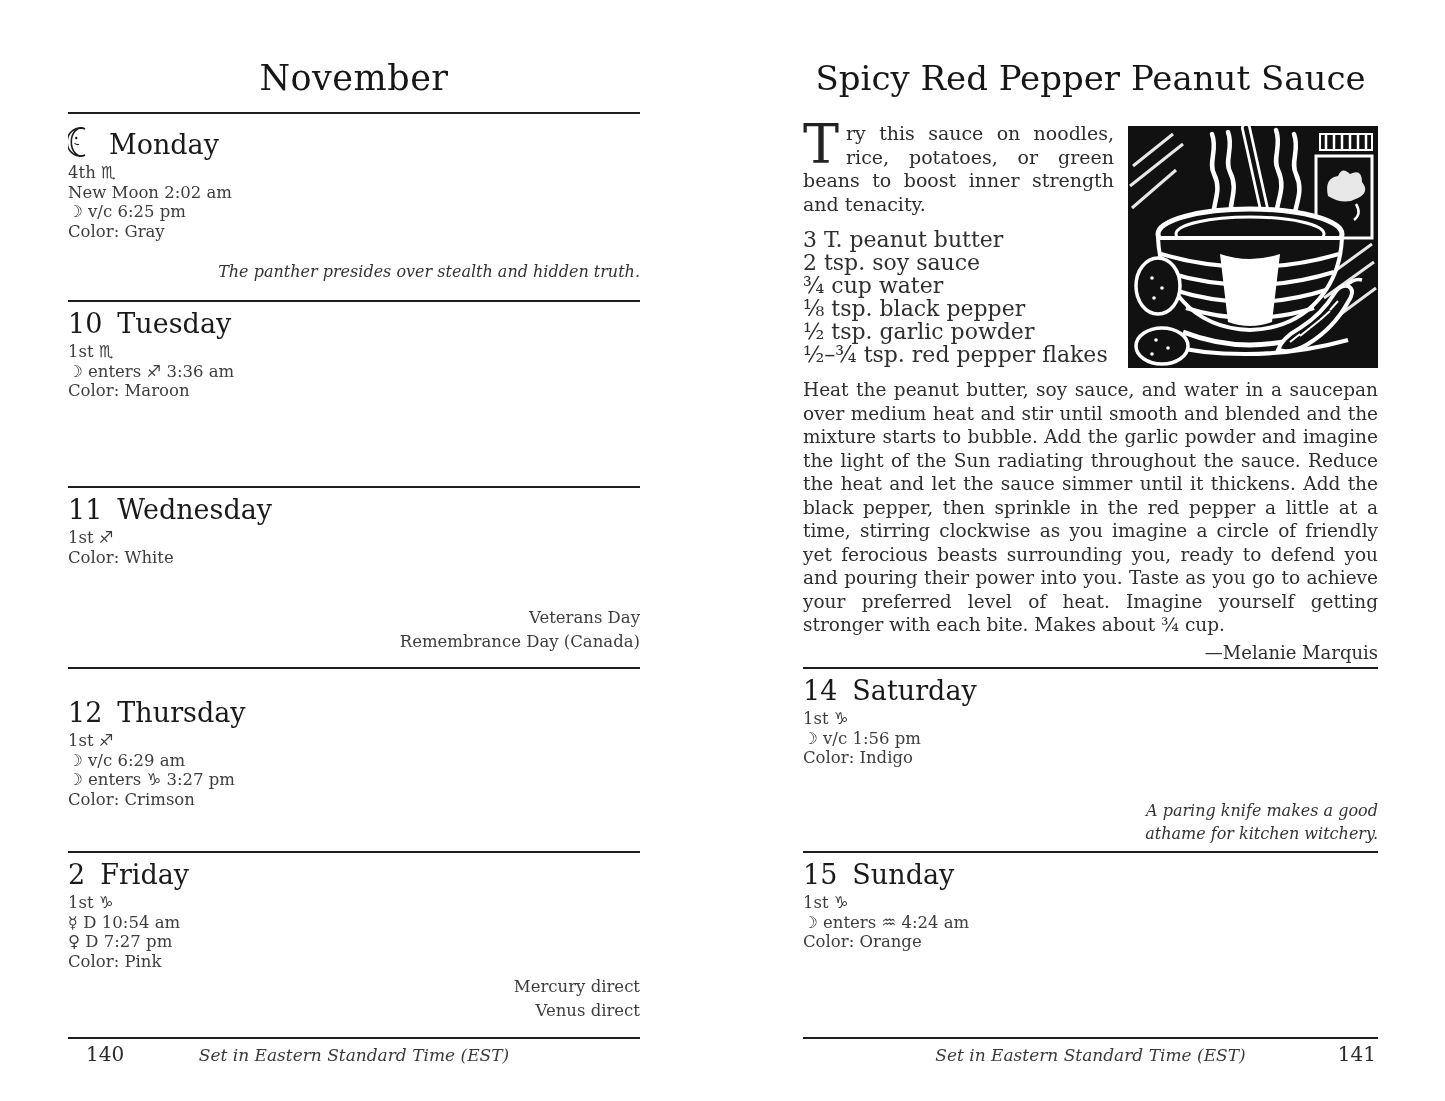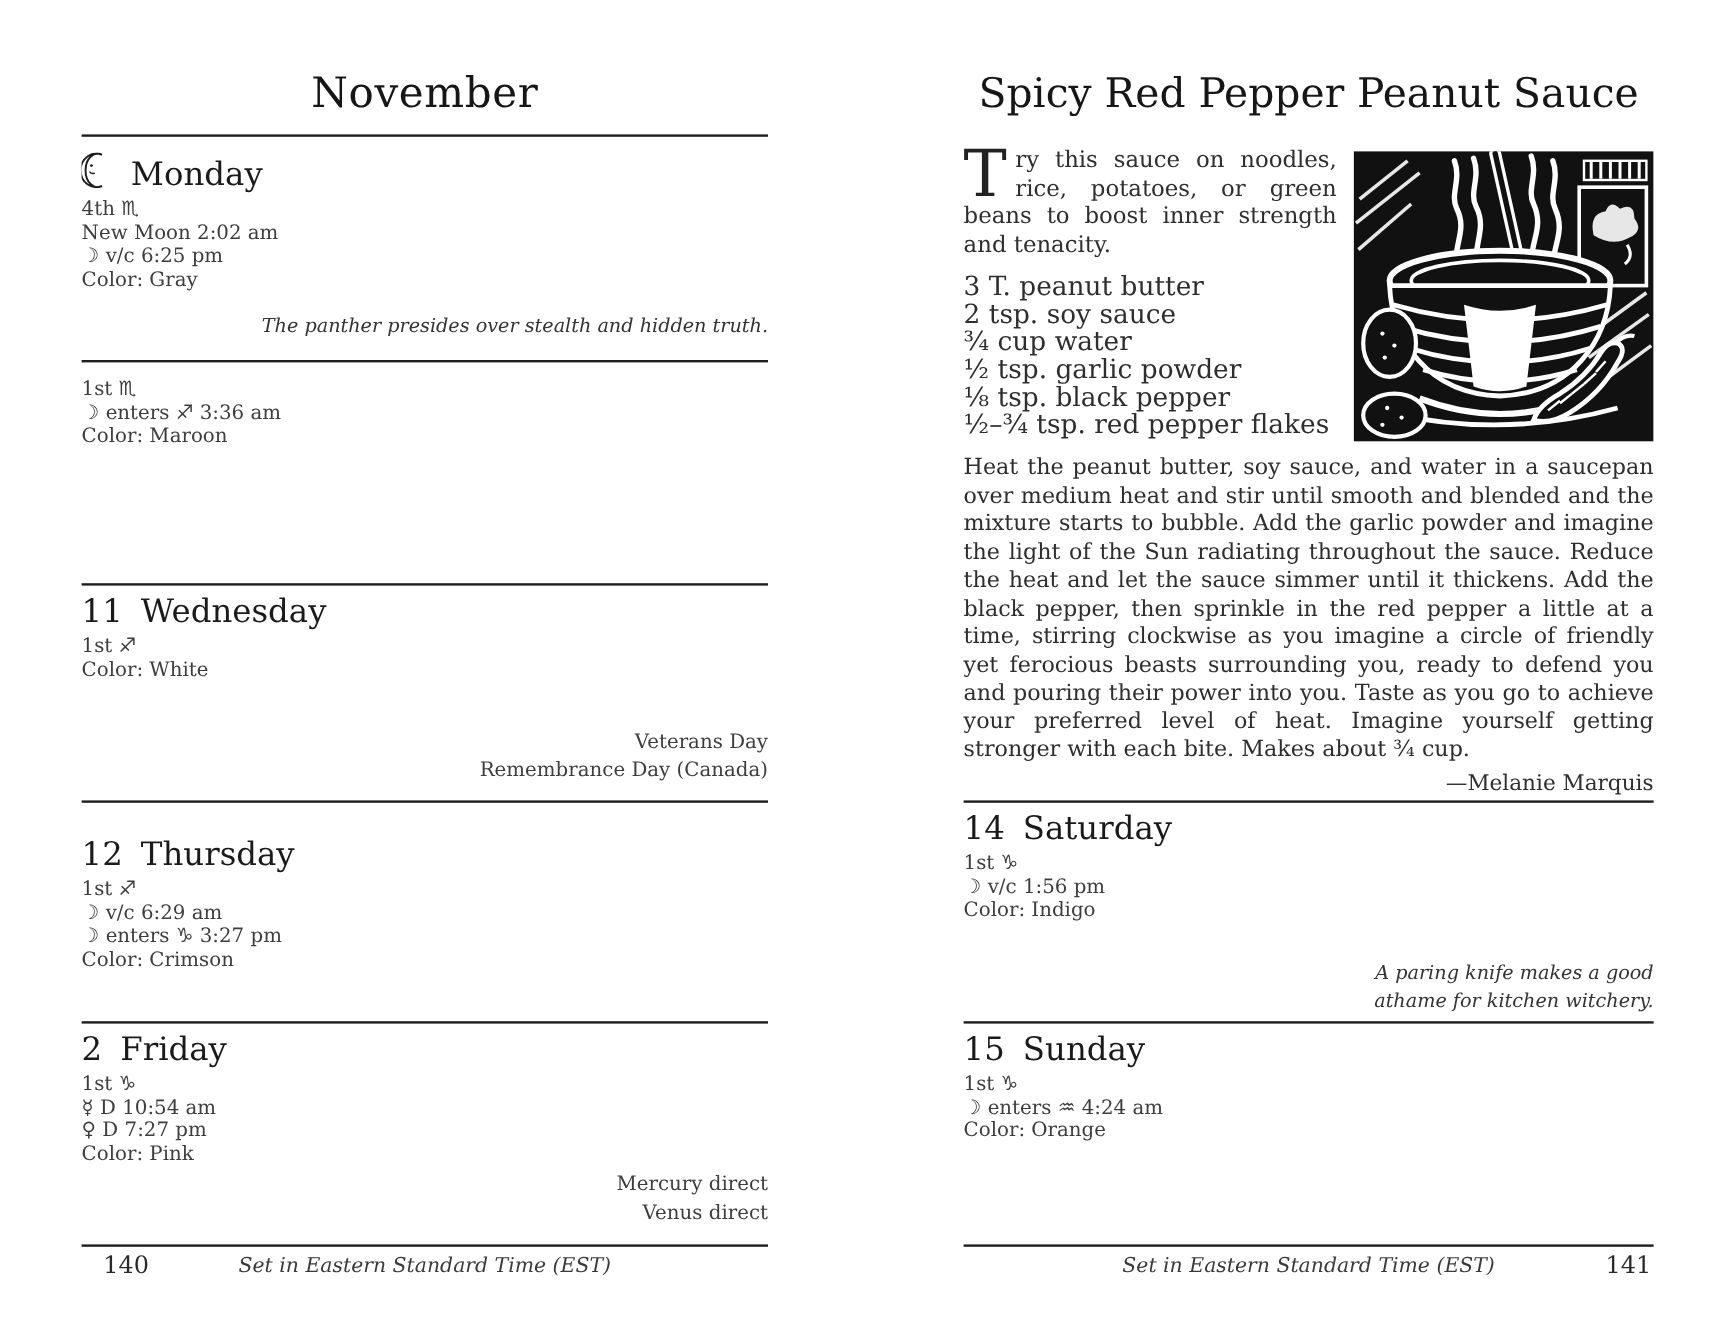--- a/index.html
+++ b/index.html
@@ -60,20 +60,24 @@
         <div class="detail">New Moon 2:02 am</div>
         <div class="detail">☽ v/c 6:25 pm</div>
         <div class="detail">Color: Gray</div>
       </div>
       <div class="note-right italic" style="top:138px;">The panther presides over stealth and hidden truth.</div>
     </div>
 
     <div class="rule" style="top:300px;"></div>
 
     <div class="day-block" style="top:310px;height:176px;">
+      <div class="day-title">
+        <span>10</span>
+        <span>Tuesday</span>
+      </div>
       <div class="details">
         <div class="detail">1st ♏</div>
         <div class="detail">☽ enters ♐ 3:36 am</div>
         <div class="detail">Color: Maroon</div>
       </div>
     </div>
 
     <div class="rule" style="top:486px;"></div>
 
     <div class="day-block" style="top:496px;height:171px;">
@@ -215,22 +219,22 @@
             </g>
           </svg>
         </span>
 
         <p class="intro"><span class="dropcap">T</span><span>ry this sauce on noodles, rice, potatoes, or green beans to boost inner strength and tenacity.</span></p>
 
         <div class="ingredients">
           <div class="ingredient">3 T. peanut butter</div>
           <div class="ingredient">2 tsp. soy sauce</div>
           <div class="ingredient">¾ cup water</div>
+          <div class="ingredient">⅛ tsp. black pepper</div>
           <div class="ingredient">½ tsp. garlic powder</div>
-          <div class="ingredient">⅛ tsp. black pepper</div>
           <div class="ingredient">½–¾ tsp. red pepper flakes</div>
         </div>
 
         <p class="instructions">Heat the peanut butter, soy sauce, and water in a saucepan over medium heat and stir until smooth and blended and the mixture starts to bubble. Add the garlic powder and imagine the light of the Sun radiating throughout the sauce. Reduce the heat and let the sauce simmer until it thickens. Add the black pepper, then sprinkle in the red pepper a little at a time, stirring clockwise as you imagine a circle of friendly yet ferocious beasts surrounding you, ready to defend you and pouring their power into you. Taste as you go to achieve your preferred level of heat. Imagine yourself getting stronger with each bite. Makes about ¾ cup.</p>
 
         <div class="byline">—Melanie Marquis</div>
       </div>
     </div>
 
     <div class="rule" style="top:667px;"></div>

